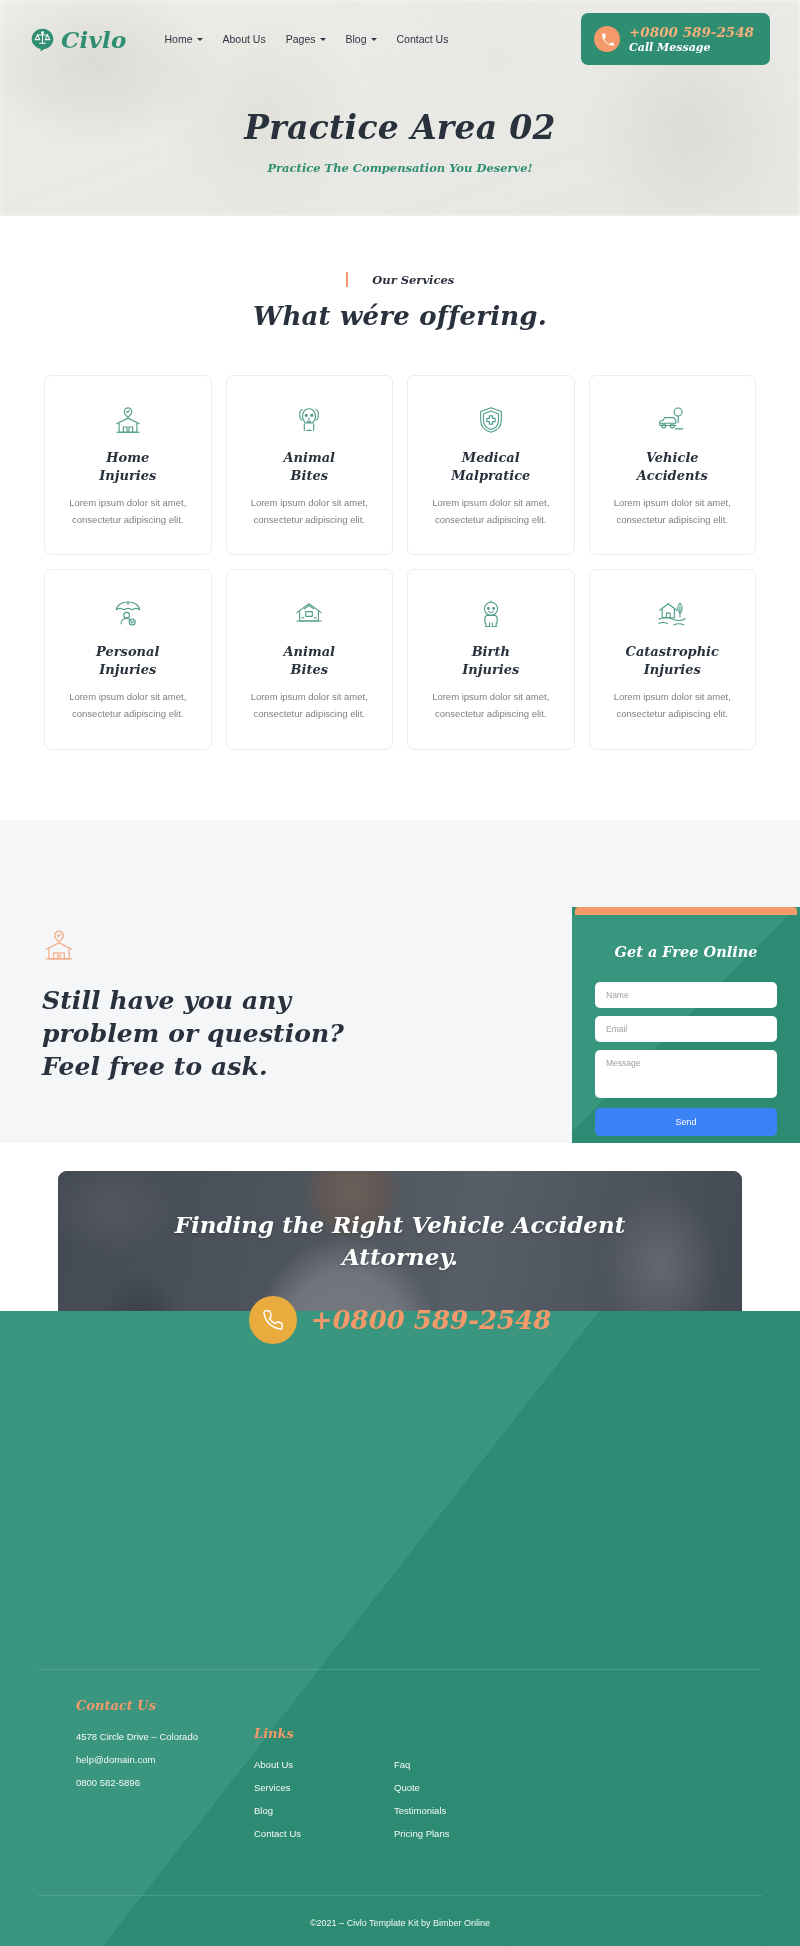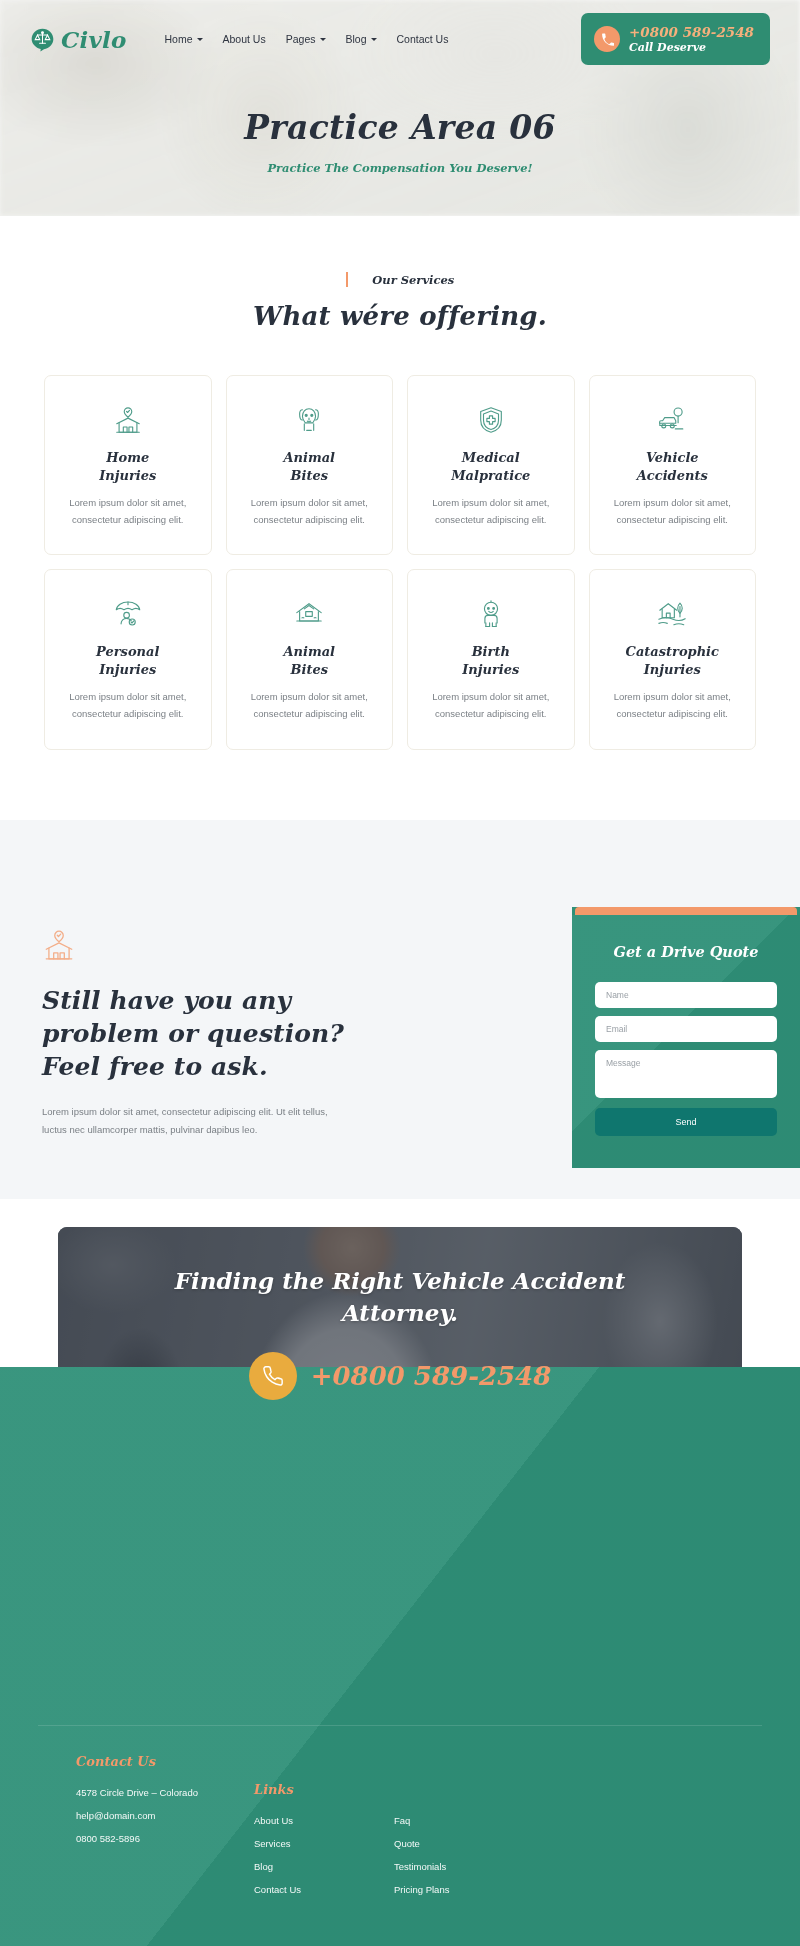--- a/index.html
+++ b/index.html
@@ -215,21 +215,21 @@
     color: #4a4f55;
     font-family: "Liberation Sans", sans-serif;
     margin-bottom: 8px;
     position: relative;
     outline: none;
   }
   .q-input::placeholder { color: #9aa0a6; }
   textarea.q-input { height: 48px; resize: none; margin-bottom: 10px; }
   .q-send {
     display: block; width: 100%;
-    background: #0f766e;
+    background: #3b82f6;
     border: none; border-radius: 5px;
     color: #fff;
     font-size: 9px;
     padding: 9px 0;
     cursor: pointer;
     position: relative;
     font-family: "Liberation Sans", sans-serif;
   }
 
   
@@ -382,27 +382,27 @@
     </nav>
 
     <div class="call-box">
       <span class="call-circle">
         <svg width="13" height="13" viewBox="0 0 24 24" fill="#ffffff">
           <path d="M6.6 10.8c1.9 3.7 4.9 6.7 8.6 8.6l2.9-2.9c.4-.4.9-.5 1.3-.3 1.5.5 3 .8 4.6.8V21c0 .6-.4 1-1 1C11.6 22 2 12.4 2 .6c0-.6.4-1 1-1h4c.6 0 1 .4 1 1 0 1.6.3 3.2.8 4.6.1.5 0 1-.3 1.4l-1.9 2.2z" transform="translate(0 1.5)"></path>
         </svg>
       </span>
       <span class="call-text">
         <span class="call-number">+0800 589-2548</span>
-        <span class="call-sub">Call Deserve</span>
+        <span class="call-sub">Call Message</span>
       </span>
     </div>
   </div>
 
   <div class="hero-center">
-    <h1 class="hero-title">Practice Area 06</h1>
+    <h1 class="hero-title">Practice Area 02</h1>
     <div class="hero-sub">Practice The Compensation You Deserve!</div>
   </div>
 </div>
 
 <section class="services">
   <div class="eyebrow">
     <span class="eyebrow-bar"></span>
     <span class="eyebrow-text">Our Services</span>
   </div>
   <h2 class="section-title">What wére offering.</h2>
@@ -541,27 +541,26 @@
       <svg width="34" height="34" viewBox="0 0 32 32" fill="none" stroke="#f3ae89" stroke-width="1.2" stroke-linecap="round" stroke-linejoin="round">
         <path d="M16 3c-2.2 0-4 1.8-4 4 0 2.8 4 6 4 6s4-3.2 4-6c0-2.2-1.8-4-4-4z"></path>
         <path d="M14.4 6.8l1.1 1.2 2.1-2.3"></path>
         <path d="M4 20l12-6 12 6"></path>
         <path d="M6.5 19v10h19V19"></path>
         <path d="M11 29v-5.5h4V29M17 29v-5.5h4V29"></path>
         <path d="M4 29h24"></path>
       </svg>
     </div>
     <h2 class="q-title">Still have you any problem or question? Feel free to ask.</h2>
-    <p class="q-desc">Lorem ipsum dolor sit amet, consectetur adipiscing elit. Ut elit tellus, luctus nec ullamcorper mattis, pulvinar dapibus leo.</p>
   </div>
 
   <div class="quote-card">
     <div class="quote-top"></div>
     <div class="quote-body">
-      <div class="quote-title">Get a Drive Quote</div>
+      <div class="quote-title">Get a Free Online</div>
       <input class="q-input" type="text" placeholder="Name" style="">
       <input class="q-input" type="text" placeholder="Email" style="">
       <textarea class="q-input" placeholder="Message" style=""></textarea>
       <button class="q-send">Send</button>
     </div>
   </div>
 </section>
 
 <div class="cta-wrap">
   <div class="cta-banner">

